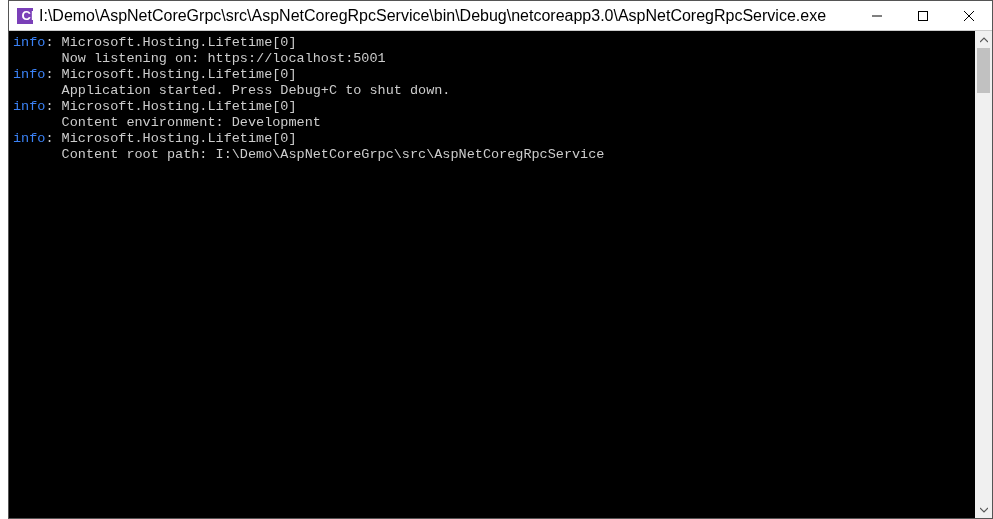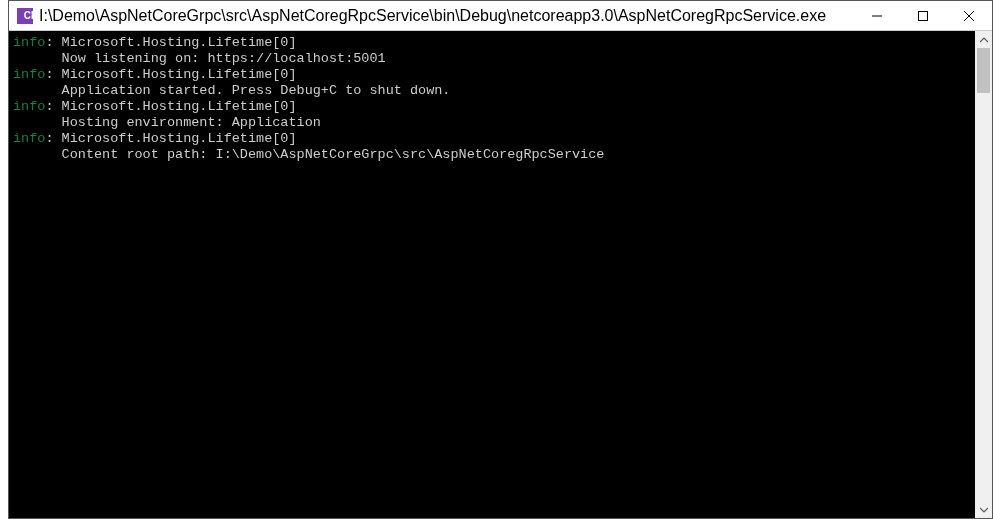--- a/index.html
+++ b/index.html
@@ -36,21 +36,21 @@
     }
     .titlebar-icon {
       width: 16px;
       height: 16px;
       margin-left: 8px;
       margin-right: 6px;
       background: #7a3fb8;
       display: flex;
       align-items: center;
       justify-content: center;
-      font-size: 10px;
+      font-size: 13px;
       color: #fff;
       font-family: sans-serif;
       font-weight: bold;
       padding-left: 12px;
     }
     .titlebar-text {
       flex: 1;
       font-size: 16px;
       color: #000;
       font-family: "Segoe UI", sans-serif;
@@ -84,21 +84,21 @@
       flex: 1;
       padding: 4px 4px;
       font-size: 13.5px;
       line-height: 16px;
       color: #ccc;
       font-family: Consolas, "Courier New", monospace;
       white-space: pre;
       overflow: hidden;
     }
     .level-info {
-      color: #15803d;
+      color: #3b82f6;
     }
     .log-text {
       color: #cccccc;
     }
     .scrollbar {
       width: 17px;
       background: #f0f0f0;
       display: flex;
       flex-direction: column;
       flex-shrink: 0;
@@ -151,21 +151,21 @@
           </svg>
       </div>
     </div>
   </div>
   <div class="console-area">
     <div class="console-content"><span class="level-info">info</span><span class="log-text">: </span><span class="log-text">Microsoft.Hosting.Lifetime[0]</span>
 <span class="log-text">      </span><span class="log-text">Now listening on: https://localhost:5001</span>
 <span class="level-info">info</span><span class="log-text">: </span><span class="log-text">Microsoft.Hosting.Lifetime[0]</span>
 <span class="log-text">      </span><span class="log-text">Application started. Press Debug+C to shut down.</span>
 <span class="level-info">info</span><span class="log-text">: </span><span class="log-text">Microsoft.Hosting.Lifetime[0]</span>
-<span class="log-text">      </span><span class="log-text">Hosting environment: Application</span>
+<span class="log-text">      </span><span class="log-text">Content environment: Development</span>
 <span class="level-info">info</span><span class="log-text">: </span><span class="log-text">Microsoft.Hosting.Lifetime[0]</span>
 <span class="log-text">      </span><span class="log-text">Content root path: I:\Demo\AspNetCoreGrpc\src\AspNetCoregRpcService</span>
 </div>
     <div class="scrollbar">
       <div class="scrollbar-btn">
         <svg width="8" height="8" viewBox="0 0 8 8">
             <path d="M0 6 L4 2 L8 6" fill="none" stroke="#555" stroke-width="1.2"></path>
           </svg>
       </div>
       <div class="scrollbar-track">

